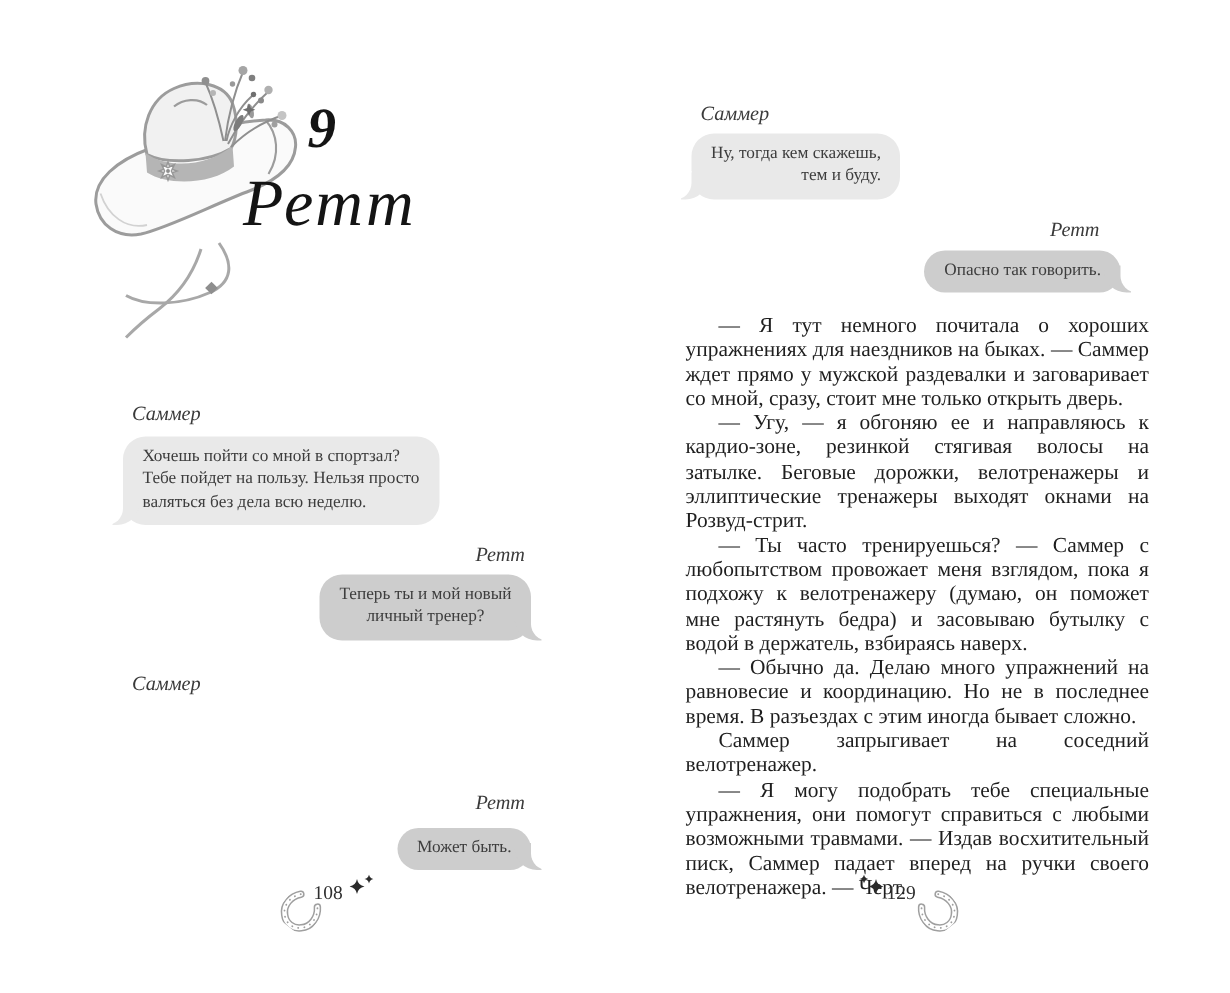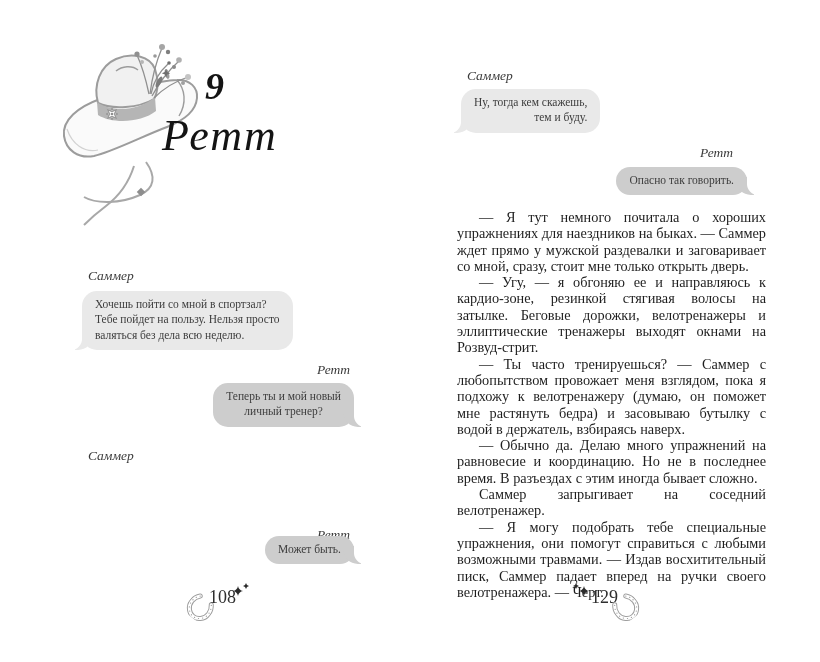--- a/index.html
+++ b/index.html
@@ -31,21 +31,21 @@
         background:inherit;border-bottom-left-radius:15px;}
   .bubble.out::after{content:"";position:absolute;bottom:0;right:-11px;width:11px;height:19px;
         background:#fff;border-bottom-left-radius:11px;}
 
   
   .body-text{position:absolute;left:47px;top:209px;width:309px;}
   .body-text p{margin:0;font-size:14.3px;line-height:16.3px;text-align:justify;
         text-indent:22px;color:#1e1e1e;hyphens:auto;}
 
   
-  .pagenum{position:absolute;font-size:18px;color:#2e2e2e;}
+  .pagenum{position:absolute;font-size:13px;color:#2e2e2e;}
   .footer-ico{position:absolute;}
 </style>
 </head>
 <body>
 
 <div class="book">
 
   <div class="page page-left">
 
     <div class="hat">
@@ -105,21 +105,21 @@
 
     <div class="sender" style="right:60px;top:362px;">Ретт</div>
     <div class="bubble out" style="right:56px;top:383px;text-align:center;">
       <span>Теперь ты и мой новый</span>
       <span>личный тренер?</span>
     </div>
 
     <div class="sender" style="left:88px;top:448px;">Саммер</div>
 
     <div class="sender" style="right:60px;top:527px;">Ретт</div>
-    <div class="bubble out" style="right:56px;top:536px;">
+    <div class="bubble out" style="right:56px;top:552px;">
       <span>Может быть.</span>
     </div>
 
     <div class="footer-ico" style="left:186px;top:594px;transform:rotate(38deg);">
       <svg width="26" height="26" viewBox="0 0 26 26">
         <path d="M6,4 C1.5,9 1,17 6,21.5 C10,25.5 16,25.5 20,21.5 C25,17 24.5,9 20,4" fill="none" stroke="#9f9f9f" stroke-width="5" stroke-linecap="round"></path>
         <path d="M6,4 C1.5,9 1,17 6,21.5 C10,25.5 16,25.5 20,21.5 C25,17 24.5,9 20,4" fill="none" stroke="#ffffff" stroke-width="3" stroke-linecap="round"></path>
         <path d="M6,4 C1.5,9 1,17 6,21.5 C10,25.5 16,25.5 20,21.5 C25,17 24.5,9 20,4" fill="none" stroke="#9f9f9f" stroke-width="1.2" stroke-dasharray="0.1 4" stroke-linecap="round"></path>
       </svg>
     </div>

